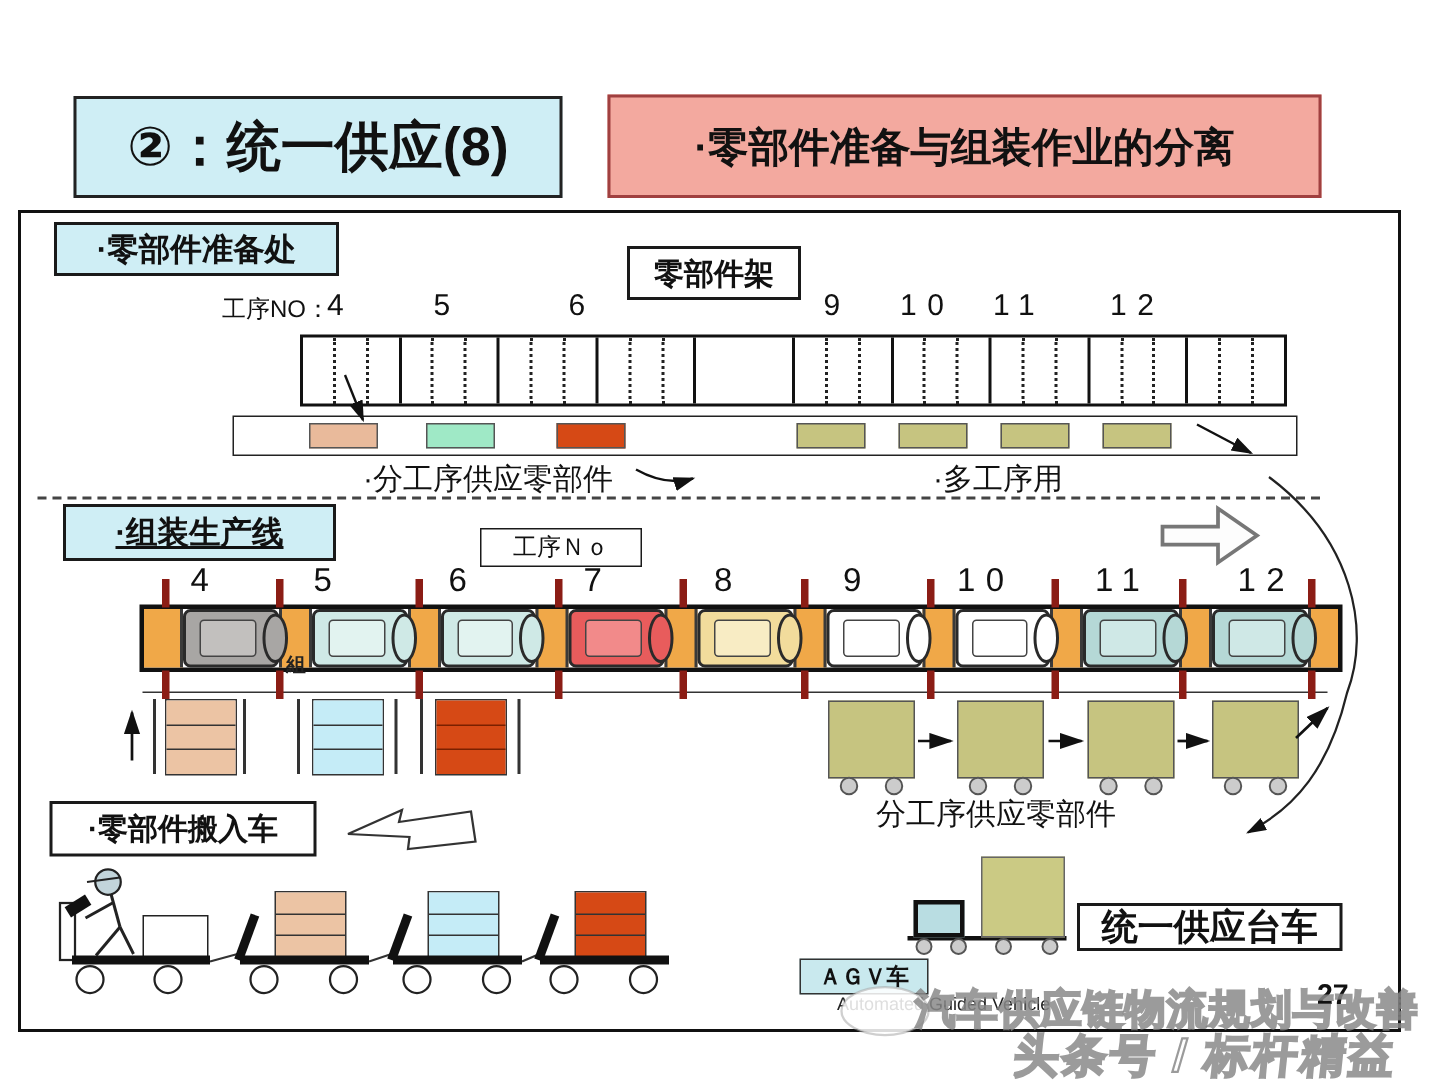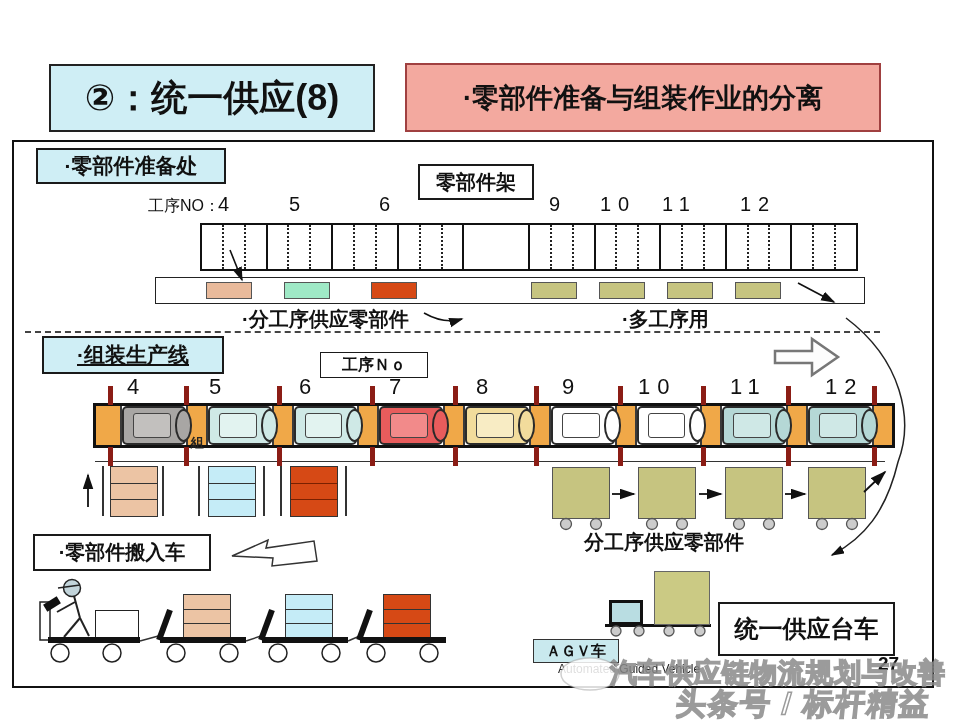--- a/index.html
+++ b/index.html
@@ -70,21 +70,21 @@
   
   #agv-body{position:absolute;left:609px;top:600px;width:34px;height:25px;background:#b9dde2;
             border:3px solid #111;box-sizing:border-box;}
   #agv-cargo{position:absolute;left:654px;top:571px;width:56px;height:54px;background:#cbca84;
              border:1px solid #666;box-sizing:border-box;}
   #agv-platform{position:absolute;left:605px;top:624px;width:106px;height:3px;background:#111;}
   #agv-label{position:absolute;left:533px;top:639px;width:86px;height:24px;background:#c9e9ee;
              border:1px solid #333;display:flex;align-items:center;justify-content:center;
              font-size:15px;font-weight:bold;box-sizing:border-box;}
   
-  .plaintext{position:absolute;font-weight:bold;color:#111;}
+  .plaintext{position:absolute;font-weight:normal;color:#111;}
   #agv-en{position:absolute;left:558px;top:662px;font-size:12px;color:#222;font-family:"Liberation Sans",sans-serif;}
   #pagenum{position:absolute;left:878px;top:653px;font-size:19px;font-weight:bold;color:#111;z-index:40;}
   .wm{position:absolute;font-weight:bold;color:rgba(255,255,255,0.25);
       -webkit-text-stroke:1.5px rgba(130,130,130,0.8);z-index:50;white-space:nowrap;}
   #wm1{left:610px;top:655px;font-size:27px;letter-spacing:1px;}
   #wm2{left:676px;top:684px;font-size:30px;letter-spacing:2px;transform:skewX(-6deg);}
   svg.overlay{position:absolute;left:0;top:0;z-index:5;pointer-events:none;}
 </style>
 </head>
 <body>
@@ -168,21 +168,21 @@
   </div>
 
   <span class="plaintext" style="left:242px;top:306px;font-size:20px;">·分工序供应零部件</span>
   <span class="plaintext" style="left:622px;top:306px;font-size:20px;">·多工序用</span>
 
   <div id="dashline"></div>
 
   <div class="box-label cyanbg" style="left:42px;top:336px;width:182px;height:38px;font-size:21px;text-decoration:underline;">
     <span>·组装生产线</span>
   </div>
-  <div class="box-label" style="left:320px;top:352px;width:108px;height:26px;font-size:16px;font-weight:bold;border-width:1.5px;">
+  <div class="box-label" style="left:320px;top:352px;width:108px;height:26px;font-size:16px;font-weight:normal;border-width:1.5px;">
     <span>工序Ｎｏ</span>
   </div>
 
   <span class="lnum" style="left:127px">4</span>
   <span class="lnum" style="left:209px">5</span>
   <span class="lnum" style="left:299px">6</span>
   <span class="lnum" style="left:389px">7</span>
   <span class="lnum" style="left:476px">8</span>
   <span class="lnum" style="left:562px">9</span>
   <span class="lnum wide" style="left:638px">10</span>
@@ -262,21 +262,21 @@
       <div class="row"></div>
       <div class="row"></div>
     </div>
 
   <div id="agv-platform"></div>
   <div id="agv-body"></div>
   <div id="agv-cargo"></div>
   <div id="agv-label">
     <span>ＡＧＶ车</span>
   </div>
-  <div class="box-label" style="left:718px;top:602px;width:177px;height:54px;font-size:24px;">
+  <div class="box-label" style="left:718px;top:602px;width:177px;height:32px;font-size:24px;">
     <span>统一供应台车</span>
   </div>
 
   <span id="agv-en">Automated Guided Vehicle</span>
   <span id="pagenum">27</span>
   <span class="wm" id="wm1">汽车供应链物流规划与改善</span>
   <span class="wm" id="wm2">头条号 / 标杆精益</span>
 
   <svg class="overlay" width="960" height="720" viewBox="0 0 960 720">
     <defs>

